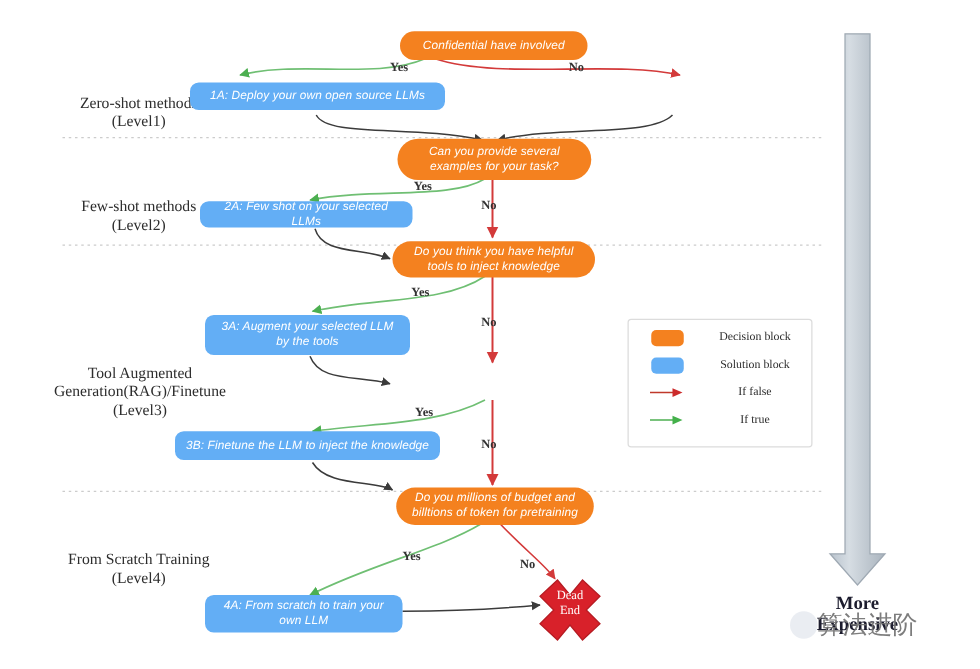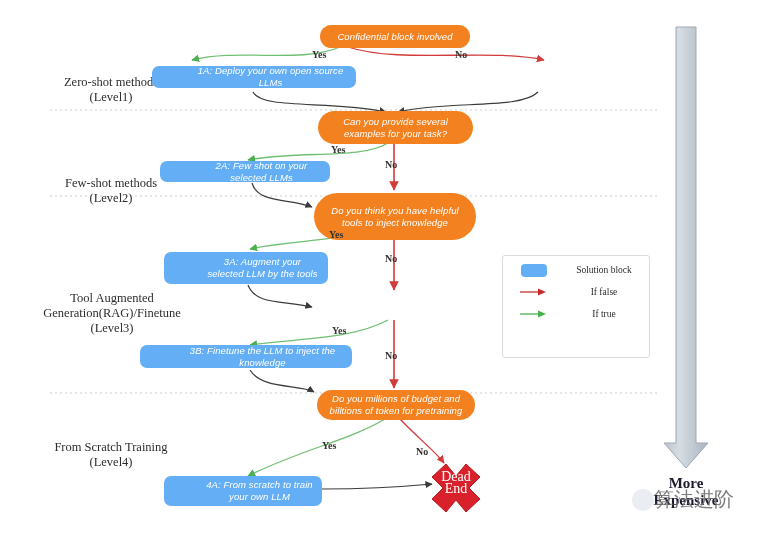--- a/index.html
+++ b/index.html
@@ -38,21 +38,20 @@
     letter-spacing: 0.1px;
     padding: 2px 8px;
   }
   .decision {
     background: #f4811f;
     border-radius: 60px;
   }
   .solution {
     background: #63aef5;
     border-radius: 7px;
-    padding-left: 41px;
   }
   .level-label {
     position: absolute;
     font-family: "Liberation Serif", serif;
     font-size: 12.5px;
     line-height: 15px;
     color: #2d2d2d;
     text-align: center;
     white-space: pre-line;
   }
@@ -69,21 +68,21 @@
     width: 52px;
     height: 52px;
   }
   .dead-end-text {
     position: absolute;
     left: 0;
     top: 9px;
     width: 52px;
     text-align: center;
     font-family: "Liberation Serif", serif;
-    font-size: 14px;
+    font-size: 10px;
     line-height: 12px;
     color: #ffffff;
     white-space: pre-line;
   }
   .legend {
     position: absolute;
     background: #ffffff;
     border: 1px solid #dcdcdc;
     border-radius: 3px;
     box-sizing: border-box;
@@ -205,33 +204,33 @@
 
     <path d="M 322,489 C 370,489 400,487 432,484" stroke="#3b3b3b" stroke-width="1.2" fill="none" marker-end="url(#arw-black)"></path>
 
     <g>
       <path d="M 676,27 L 696,27 L 696,443 L 708,443 L 686,468 L 664,443 L 676,443 Z" fill="url(#bigArrowGrad)" stroke="#9fa9b3" stroke-width="1"></path>
     </g>
   </svg>
 
   <div class="level-label" style="left:36px; top:75px; width:150px;">Zero-shot methods
 (Level1)</div>
-  <div class="level-label" style="left:36px; top:176px; width:150px;">Few-shot methods
+  <div class="level-label" style="left:36px; top:158px; width:150px;">Few-shot methods
 (Level2)</div>
   <div class="level-label" style="left:14px; top:291px; width:196px;">Tool Augmented
 Generation(RAG)/Finetune
 (Level3)</div>
   <div class="level-label" style="left:36px; top:440px; width:150px;">From Scratch Training
 (Level4)</div>
 
-  <div class="node decision" style="left:320px; top:25px; width:150px; height:23px;">Confidential block involved</div>
+  <div class="node decision" style="left:320px; top:25px; width:150px; height:23px;">Confidential have involved</div>
 
   <div class="node decision" style="left:318px; top:111px; width:155px; height:33px;">Can you provide several examples for your task?</div>
 
-  <div class="node decision" style="left:314px; top:193px; width:162px; height:47px;">Do you think you have helpful tools to inject knowledge</div>
+  <div class="node decision" style="left:314px; top:193px; width:162px; height:29px;">Do you think you have helpful tools to inject knowledge</div>
 
 
   <div class="node decision" style="left:317px; top:390px; width:158px; height:30px;">Do you millions of budget and billtions of token for pretraining</div>
 
   <div class="node solution" style="left:152px; top:66px; width:204px; height:22px;">1A: Deploy your own open source LLMs</div>
 
 
   <div class="node solution" style="left:160px; top:161px; width:170px; height:21px;">2A: Few shot on your selected LLMs</div>
 
   <div class="node solution" style="left:164px; top:252px; width:164px; height:32px;">3A: Augment your selected LLM by the tools</div>
@@ -258,20 +257,26 @@
   <div class="dead-end-wrap" style="left:430px; top:462px;">
     <svg width="52" height="52" viewBox="0 0 52 52">
       <path d="M16,2 L26,14 L36,2 L50,15 L39,26 L50,37 L36,50 L26,38 L16,50 L2,37 L13,26 L2,15 Z" fill="#d8212a" stroke="#b51b22" stroke-width="1"></path>
     </svg>
     <div class="dead-end-text">Dead
 End</div>
   </div>
 
   <div class="legend" style="left:502px; top:255px; width:148px; height:103px; padding:3px 0;">
 
+    <div class="legend-row">
+      <div class="legend-swatch-cell">
+        <div class="legend-swatch" style="background:#f4811f;"></div>
+      </div>
+      <div class="legend-text">Decision block</div>
+    </div>
 
     <div class="legend-row">
       <div class="legend-swatch-cell">
         <div class="legend-swatch" style="background:#63aef5;"></div>
       </div>
       <div class="legend-text">Solution block</div>
     </div>
 
     <div class="legend-row">
       <div class="legend-swatch-cell">

